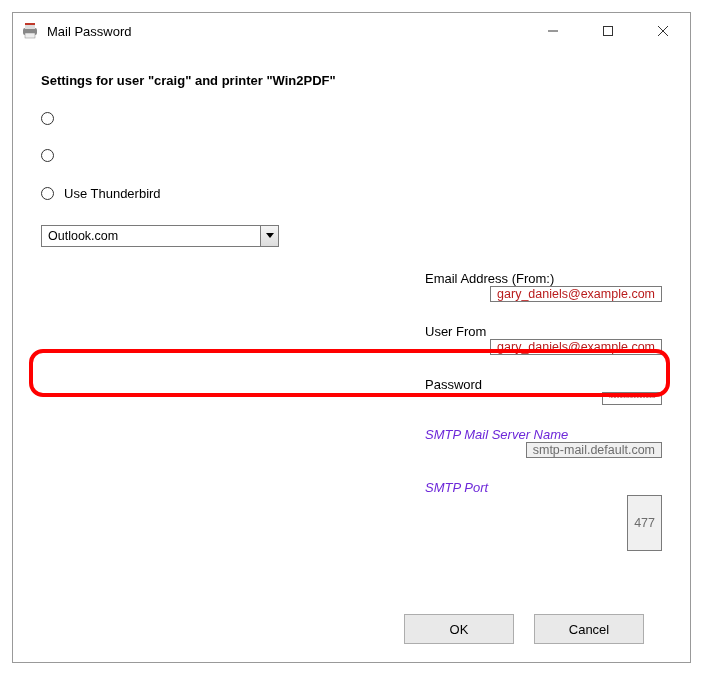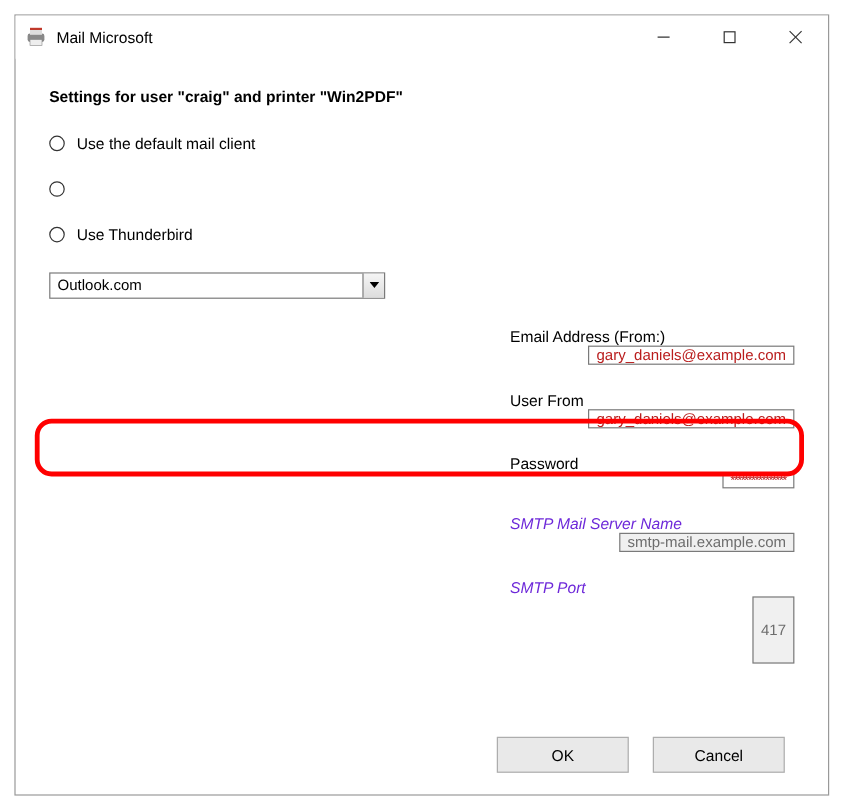--- a/index.html
+++ b/index.html
@@ -93,21 +93,21 @@
     align-items: center;
     margin-bottom: 24px;
   }
   .provider-row .radio-label {
     font-size: 13px;
     width: 261px;
     display: flex;
     align-items: center;
   }
   .combo {
-    width: 280px;
+    width: 238px;
     height: 22px;
     border: 1px solid #7a7a7a;
     background: #fff;
     display: flex;
     align-items: center;
     position: relative;
     font-size: 12.5px;
   }
   .combo .combo-text {
     flex: 1;
@@ -164,21 +164,21 @@
   }
   
   .btn-row {
     display: flex;
     justify-content: flex-end;
     gap: 20px;
     padding: 10px 18px 0 0;
     margin-top: auto;
     position: absolute;
     bottom: 18px;
-    right: 18px;
+    right: 28px;
   }
   .btn {
     width: 110px;
     height: 30px;
     border: 1px solid #adadad;
     background: #e9e9e9;
     display: flex;
     align-items: center;
     justify-content: center;
     font-size: 13px;
@@ -192,21 +192,21 @@
 
   <div class="titlebar">
     <span class="app-icon">
       <svg width="16" height="16" viewBox="0 0 16 16">
         <rect x="3" y="0" width="10" height="2" fill="#c0392b"></rect>
         <rect x="1" y="5" width="14" height="7" rx="2" fill="#888"></rect>
         <rect x="3" y="10" width="10" height="5" fill="#eee" stroke="#888" stroke-width="0.5"></rect>
         <rect x="3" y="2" width="10" height="4" fill="#ddd"></rect>
       </svg>
     </span>
-    <span class="title">Mail Microsoft</span>
+    <span class="title">Mail Password</span>
     <div class="win-controls">
       <div class="win-btn">
         <svg width="12" height="12">
             <line x1="1" y1="6" x2="11" y2="6" stroke="#333" stroke-width="1"></line>
           </svg>
       </div>
       <div class="win-btn">
         <svg width="12" height="12">
             <rect x="1.5" y="1.5" width="9" height="9" fill="none" stroke="#333" stroke-width="1"></rect>
           </svg>
@@ -218,21 +218,20 @@
         </svg>
       </div>
     </div>
   </div>
 
   <div class="content">
     <div class="heading">Settings for user "craig" and printer "Win2PDF"</div>
 
     <div class="radio-row">
       <span class="radio"></span>
-      <span>Use the default mail client</span>
     </div>
 
     <div class="radio-row">
       <span class="radio"></span>
     </div>
 
     <div class="radio-row">
       <span class="radio"></span>
       <span>Use Thunderbird</span>
     </div>
@@ -265,28 +264,28 @@
     <div class="form-row" id="pw-row">
       <span class="lbl">Password</span>
       <div class="txt">
         <span style="letter-spacing:-1px;font-size:10px;">****************</span>
       </div>
     </div>
 
     <div class="form-row disabled">
       <span class="lbl">SMTP Mail Server Name</span>
       <div class="txt disabled">
-        <span>smtp-mail.example.com</span>
+        <span>smtp-mail.default.com</span>
       </div>
     </div>
 
     <div class="form-row disabled">
       <span class="lbl">SMTP Port</span>
       <div class="txt disabled port">
-        <span>417</span>
+        <span>477</span>
       </div>
     </div>
 
     <div class="highlight-ring" id="hl" style="left: 16px; top: 300px; width: 641px; height: 48px;"></div>
 
     <div class="btn-row">
       <div class="btn">
         <span>OK</span>
       </div>
       <div class="btn">

